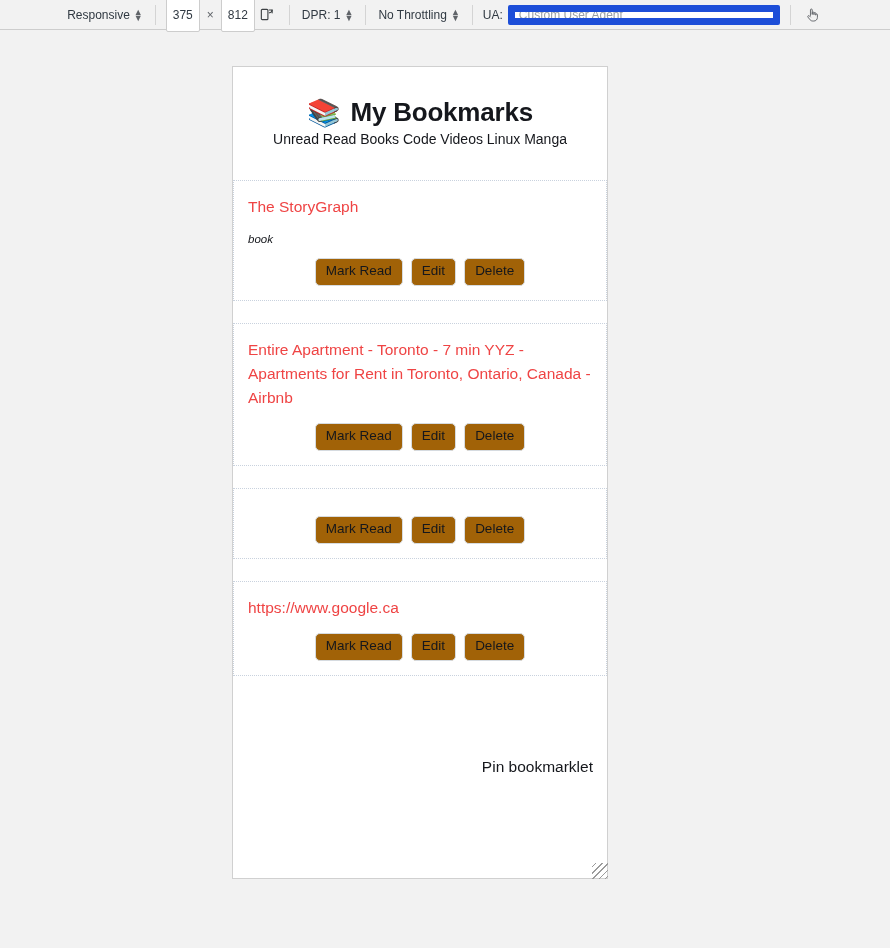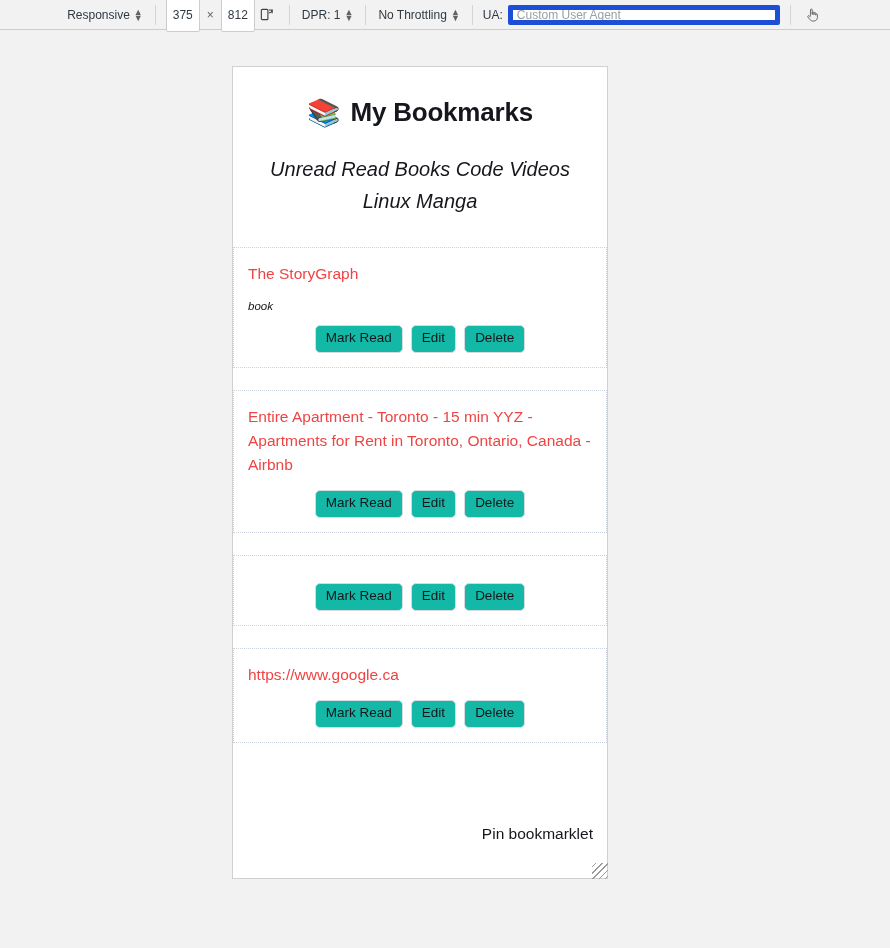--- a/index.html
+++ b/index.html
@@ -96,21 +96,21 @@
   .ua-label {
     font-size: 12px;
     color: #303942;
     margin-right: 5px;
     white-space: nowrap;
   }
   .ua-input {
     width: 272px;
     height: 20px;
     box-sizing: border-box;
-    border: 5px solid #1d4ed8;
+    border: 7px solid #1d4ed8;
     border-radius: 2px;
     background: #ffffff;
     font-family: "Liberation Sans", sans-serif;
     font-size: 12px;
     color: #303942;
     padding: 0 4px;
     outline: none;
   }
   .ua-input::placeholder { color: #9aa0a6; }
 
@@ -174,26 +174,24 @@
     letter-spacing: -0.2px;
   }
   .bm-title .book-emoji {
     font-family: "DejaVu Sans", sans-serif;
     font-size: 27px;
     font-weight: normal;
     line-height: 1;
     color: #15171c;
   }
   .bm-nav {
-    margin-top: 26px;
-    font-size: 20px;
+    font-size: 14px;
     color: #15171c;
     line-height: 1.58;
     padding: 0 20px;
-    font-style: italic;
   }
   .bm-nav a {
     color: #15171c;
     text-decoration: none;
     cursor: pointer;
   }
 
   .bm-list {
     padding: 0 0 0 0;
     margin-top: 22px;
@@ -219,21 +217,21 @@
   .bm-actions {
     margin-top: 13px;
     display: flex;
     justify-content: center;
     gap: 8px;
   }
   .bm-btn {
     font-family: "Liberation Sans", sans-serif;
     font-size: 13.5px;
     color: #15171c;
-    background: #14b8a6;
+    background: #a16207;
     border: 1px solid #d6dbe0;
     border-radius: 5px;
     padding: 4px 10px 5px 10px;
     line-height: 1.25;
     cursor: pointer;
     white-space: nowrap;
   }
 
   .bm-footer {
     padding: 60px 14px 14px 14px;
@@ -350,21 +348,21 @@
           <div class="bm-card-title">The StoryGraph</div>
           <div class="bm-card-tag">book</div>
           <div class="bm-actions">
             <button class="bm-btn">Mark Read</button>
             <button class="bm-btn">Edit</button>
             <button class="bm-btn">Delete</button>
           </div>
         </div>
 
         <div class="bm-card">
-          <div class="bm-card-title">Entire Apartment - Toronto - 15 min YYZ - Apartments for Rent in Toronto, Ontario, Canada - Airbnb</div>
+          <div class="bm-card-title">Entire Apartment - Toronto - 7 min YYZ - Apartments for Rent in Toronto, Ontario, Canada - Airbnb</div>
           <div class="bm-actions">
             <button class="bm-btn">Mark Read</button>
             <button class="bm-btn">Edit</button>
             <button class="bm-btn">Delete</button>
           </div>
         </div>
 
         <div class="bm-card">
           <div class="bm-actions">
             <button class="bm-btn">Mark Read</button>

